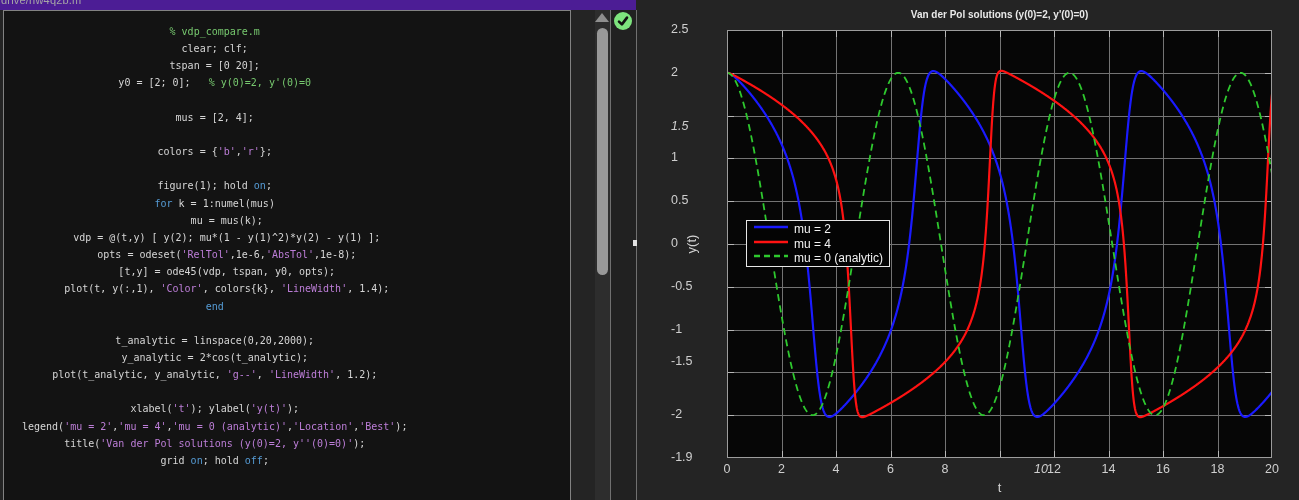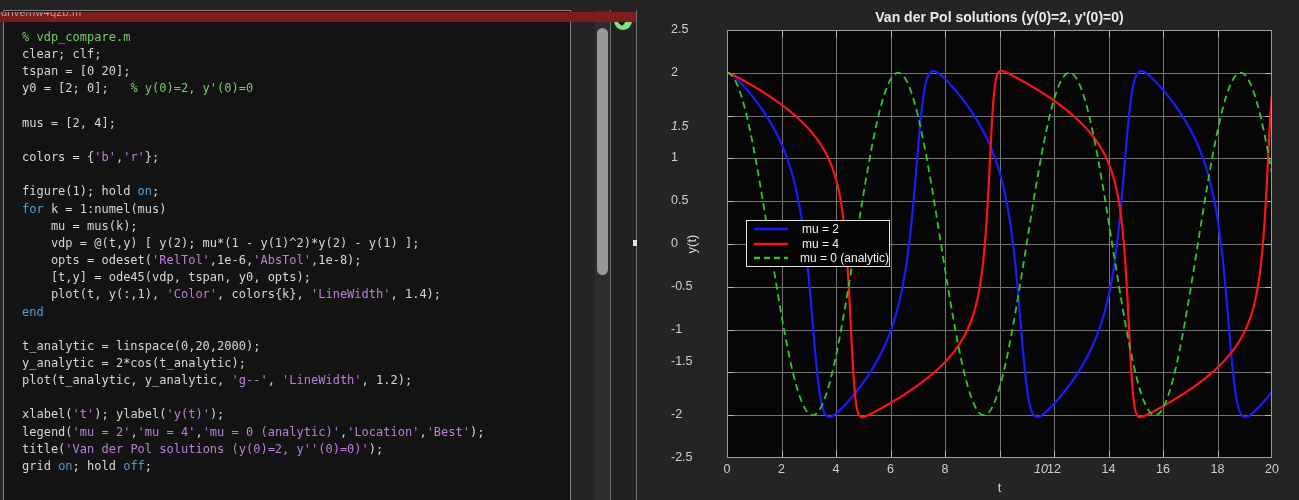--- a/index.html
+++ b/index.html
@@ -1,44 +1,44 @@
 <!DOCTYPE html>
 <html><head>
 <meta charset="utf-8">
 <style>
   html,body{margin:0;padding:0;background:#1a1a1a;}
   .stage{position:relative;width:1299px;height:500px;background:#242424;overflow:hidden;
          font-family:"Liberation Sans",sans-serif;}
   
-  .tabstrip{position:absolute;left:0;top:12px;width:636px;height:10px;background:#7f1d1d;overflow:hidden;z-index:6;}
+  .tabstrip{position:absolute;left:0;top:0;width:636px;height:10px;background:#4c1d95;overflow:hidden;z-index:6;}
   .tab-label{position:absolute;left:1px;top:-6px;font-size:11px;color:#a6a6a6;letter-spacing:.2px;white-space:pre;}
   
   .editor-pane{position:absolute;left:3px;top:10px;width:568px;height:491px;background:#131313;
                border:1px solid #828282;border-bottom:none;box-sizing:border-box;overflow:hidden;}
-  .code{position:absolute;left:18px;top:18px;font-family:"DejaVu Sans Mono",monospace;
-        font-size:12px;line-height:17.15px;white-space:pre;color:#d6d6d6;}
+  .code{position:absolute;left:18px;top:12px;font-family:"DejaVu Sans Mono",monospace;
+        font-size:10px;line-height:17.15px;white-space:pre;color:#d6d6d6;text-align:center;}
   .tk{color:#569cd6;margin-top:19px;} .ts{color:#bd7ed8;} .tc{color:#77c96f;}
   
   .scroll-track{position:absolute;left:595px;top:10px;width:15px;height:490px;background:#2d2d2d;}
   .scroll-arrow{position:absolute;left:595px;top:13px;width:0;height:0;z-index:3;
                 border-left:7px solid transparent;border-right:7px solid transparent;border-bottom:9px solid #8f8f8f;}
   .scroll-thumb{position:absolute;left:597px;top:28px;width:11px;height:247px;background:#989898;border-radius:6px;}
   .divider{position:absolute;top:10px;width:1px;height:490px;background:#707070;}
   .gutter-col{position:absolute;left:611px;top:10px;width:25px;height:490px;background:#212121;}
   .check{position:absolute;left:614px;top:12px;width:18px;height:18px;border-radius:50%;background:#7ee47e;z-index:4;}
   .split-dot{position:absolute;left:633px;top:240px;width:4px;height:6px;background:#e2e2e2;z-index:5;}
   
   .figure-panel{position:absolute;left:637px;top:0;width:662px;height:500px;background:#242424;}
   .fig-title{position:absolute;left:727px;top:9px;width:545px;text-align:center;
-             font-size:14px;font-weight:bold;color:#e9e9e9;z-index:2;}
+             font-size:10px;font-weight:bold;color:#e9e9e9;z-index:2;}
   .axes{position:absolute;left:727px;top:30px;width:545px;height:428px;background:#060606;}
   .legend{position:absolute;left:746px;top:220px;width:144px;height:47px;background:#040404;
           border:1px solid #e6e6e6;box-sizing:border-box;z-index:4;
           display:flex;flex-direction:column;justify-content:space-evenly;}
-  .legend-row{display:flex;align-items:center;height:14px;padding-left:4px;gap:8px;}
+  .legend-row{display:flex;height:14px;padding-left:4px;}
   .legend-label{font-size:12px;color:#f2f2f2;margin-left:3px;white-space:nowrap;}
   .xtick{position:absolute;width:40px;top:462px;text-align:center;font-size:12.5px;color:#cfcfcf;}
   .ytick{position:absolute;width:50px;left:671px;font-size:12.5px;color:#cfcfcf;}
   .xlabel{position:absolute;left:727px;top:480px;width:545px;text-align:center;font-size:13px;color:#d2d2d2;}
   .ylabel{position:absolute;left:672px;top:236px;width:40px;height:16px;text-align:center;
           font-size:13px;color:#d2d2d2;transform:rotate(-90deg);}
 </style>
 </head>
 <body>
 
@@ -167,21 +167,21 @@
       <div class="xtick" style="left: 761.5px;">2</div>
       <div class="xtick" style="left: 816px;">4</div>
       <div class="xtick" style="left: 870.5px;">6</div>
       <div class="xtick" style="left: 925px;">8</div>
       <div class="xtick" style="left: 1021px; font-style: italic;">10</div>
       <div class="xtick" style="left: 1034px;">12</div>
       <div class="xtick" style="left: 1088.5px;">14</div>
       <div class="xtick" style="left: 1143px;">16</div>
       <div class="xtick" style="left: 1197.5px;">18</div>
       <div class="xtick" style="left: 1252px;">20</div>
-      <div class="ytick" style="top: 450px;">-2.5</div>
+      <div class="ytick" style="top: 450px;">-1.9</div>
       <div class="ytick" style="top: 407.2px;">-2</div>
       <div class="ytick" style="top: 354px;">-1.5</div>
       <div class="ytick" style="top: 321.6px;">-1</div>
       <div class="ytick" style="top: 278.8px;">-0.5</div>
       <div class="ytick" style="top: 236px;">0</div>
       <div class="ytick" style="top: 193.2px;">0.5</div>
       <div class="ytick" style="top: 150.4px;">1</div>
       <div class="ytick" style="top: 119px; font-style: italic;">1.5</div>
       <div class="ytick" style="top: 64.8px;">2</div>
       <div class="ytick" style="top: 22px;">2.5</div>

